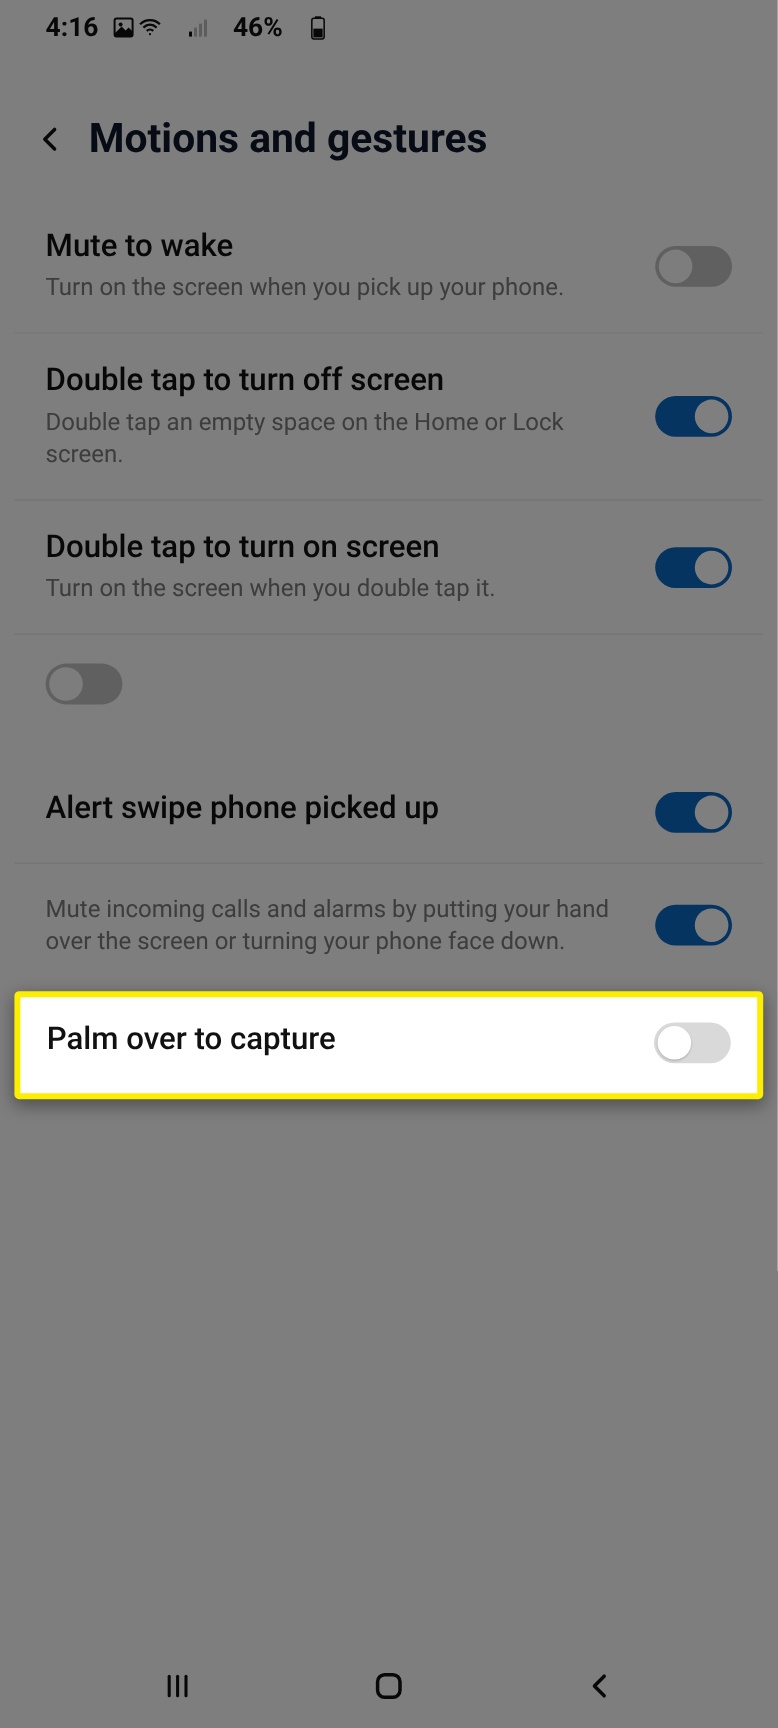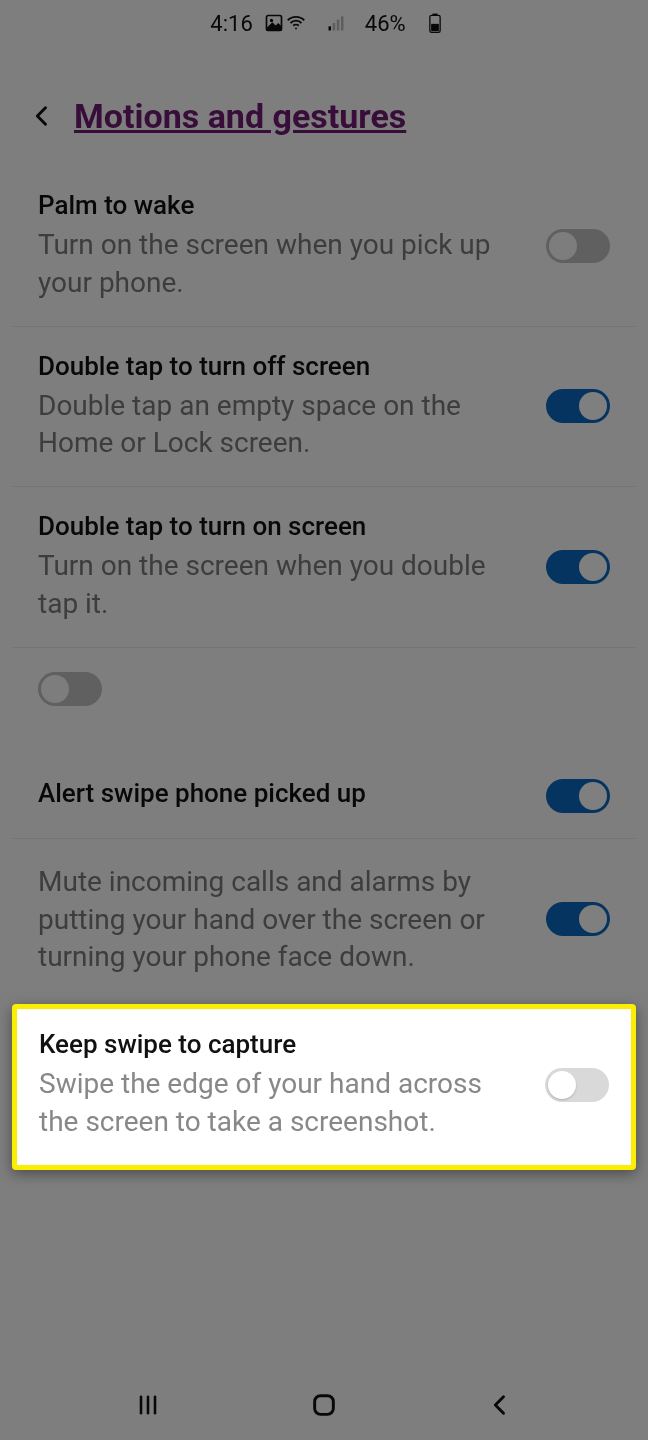--- a/index.html
+++ b/index.html
@@ -11,57 +11,57 @@
       top: 0; left: 0; right: 0; bottom: 0;
       background: rgba(0,0,0,0.50);
       pointer-events: none;
       z-index: 50;
     }
 
     .status-bar {
       height: 46px;
       display: flex;
       align-items: center;
-      justify-content: center;
+      justify-content: flex-start;
       padding: 0 30px 0 38px;
       font-size: 22px;
-      font-weight: 400;
+      font-weight: 700;
       color: #111;
     }
     .status-left { display: flex; align-items: center; gap: 10px; }
     .status-right { display: flex; align-items: center; gap: 18px; }
     .icon-small { width: 22px; height: 22px; display:inline-flex; align-items:center; justify-content:center; }
 
     .header {
       display: flex;
       align-items: center;
       padding: 50px 28px 30px 28px;
       gap: 18px;
     }
     .back-chevron { width: 28px; height: 28px; }
-    .header-title { font-size: 34px; font-weight: 700; color: #701a75; text-decoration: underline; }
+    .header-title { font-size: 34px; font-weight: 700; color: #0f172a; }
 
     .group {
       margin: 0 12px;
       background: #fcfcfc;
       border-radius: 22px;
     }
     .group + .group-gap { height: 24px; }
 
     .row {
       display: flex;
       align-items: center;
       padding: 24px 26px;
       gap: 20px;
       border-top: 1px solid rgba(0,0,0,0.08);
     }
     .row:first-child { border-top: none; }
     .row-main { flex: 1; min-width: 0; }
     .row-title { font-size: 26px; font-weight: 500; color: #111; margin-bottom: 6px; }
-    .row-desc { font-size: 28px; color: #7a7a7a; line-height: 1.35; }
+    .row-desc { font-size: 20px; color: #7a7a7a; line-height: 1.35; }
 
     .toggle {
       width: 64px; height: 34px; border-radius: 17px; position: relative;
       flex-shrink: 0;
     }
     .toggle::after {
       content: "";
       position: absolute;
       top: 3px;
       width: 28px; height: 28px; border-radius: 50%;
@@ -144,21 +144,21 @@
     <svg viewBox="0 0 24 24" width="28" height="28" fill="none" stroke="#111" stroke-width="2.5" stroke-linecap="round" stroke-linejoin="round">
         <polyline points="15 5 8 12 15 19"></polyline>
       </svg>
   </span>
   <div class="header-title">Motions and gestures</div>
 </div>
 
 <div class="group">
   <div class="row">
     <div class="row-main">
-      <div class="row-title">Palm to wake</div>
+      <div class="row-title">Mute to wake</div>
       <div class="row-desc">Turn on the screen when you pick up your phone.</div>
     </div>
     <div class="toggle off"></div>
   </div>
   <div class="row">
     <div class="row-main">
       <div class="row-title">Double tap to turn off screen</div>
       <div class="row-desc">Double tap an empty space on the Home or Lock screen.</div>
     </div>
     <div class="toggle on"></div>
@@ -190,22 +190,21 @@
     </div>
     <div class="toggle on"></div>
   </div>
 </div>
 
 <div class="overlay"></div>
 
 <div class="highlighted" style="margin-top:4px;">
   <div class="row">
     <div class="row-main">
-      <div class="row-title">Keep swipe to capture</div>
-      <div class="row-desc">Swipe the edge of your hand across the screen to take a screenshot.</div>
+      <div class="row-title">Palm over to capture</div>
     </div>
     <div class="toggle off"></div>
   </div>
 </div>
 
 <div class="nav-bar">
   <div class="nav-btn">
     <svg viewBox="0 0 24 24" width="28" height="28" stroke="#111" stroke-width="2.2" stroke-linecap="round">
         <line x1="6" y1="5" x2="6" y2="19"></line>
         <line x1="12" y1="5" x2="12" y2="19"></line>

